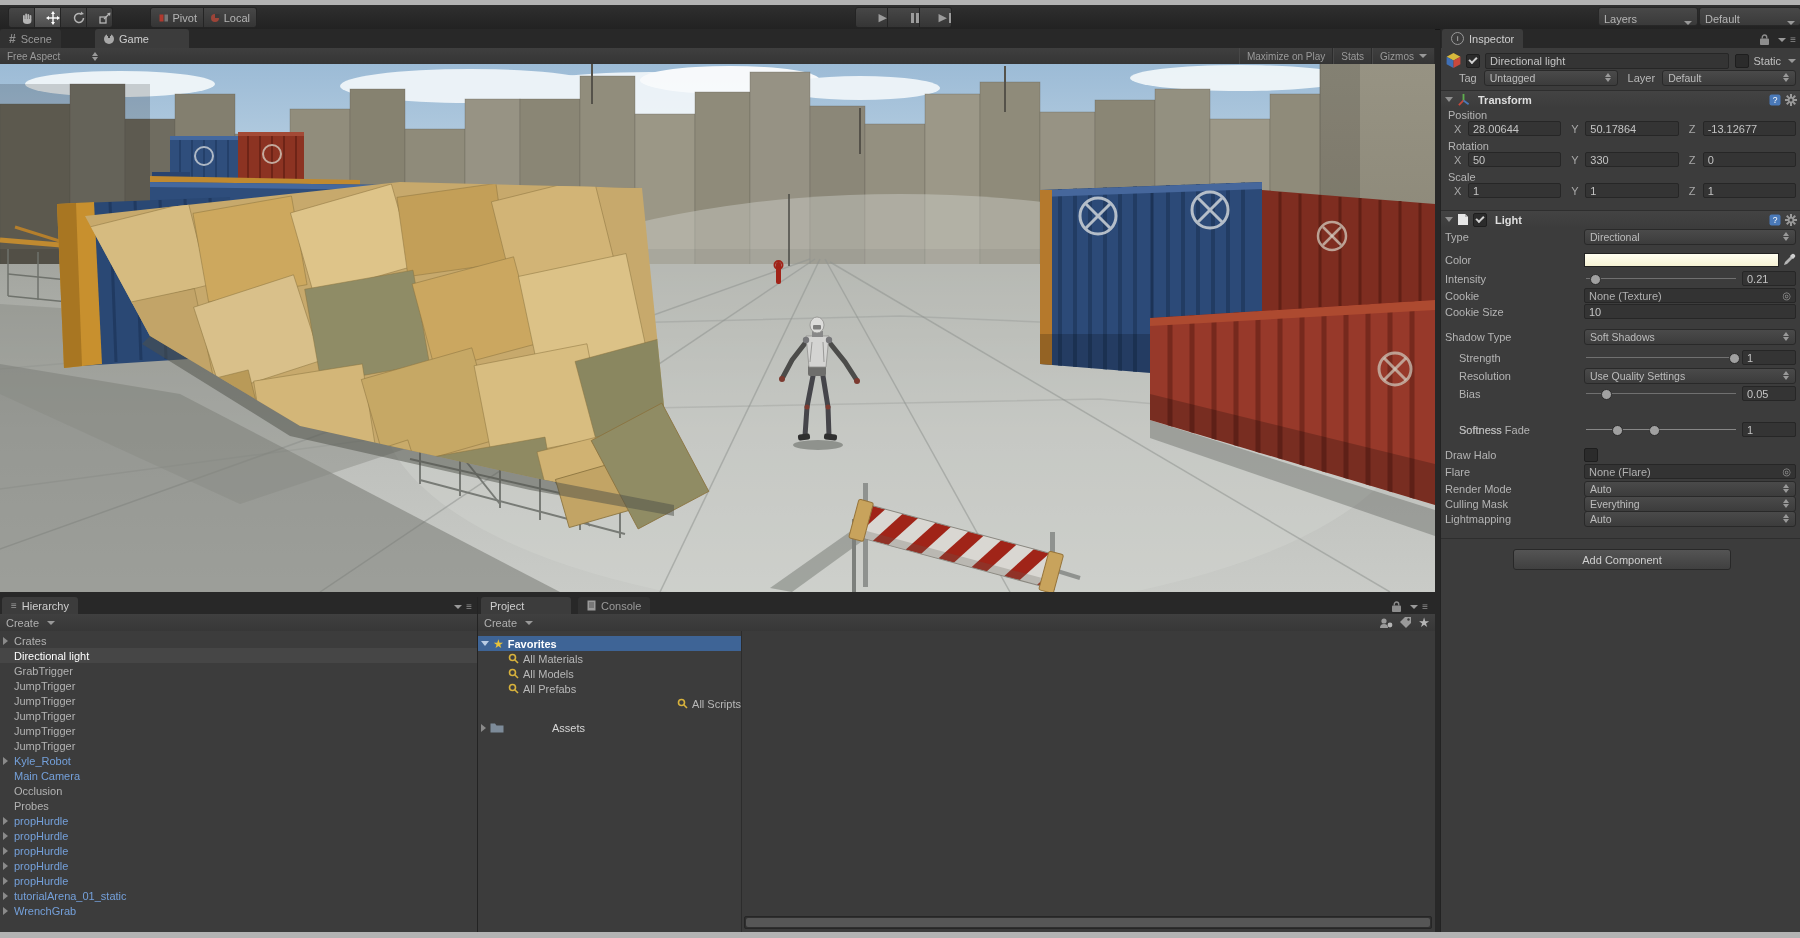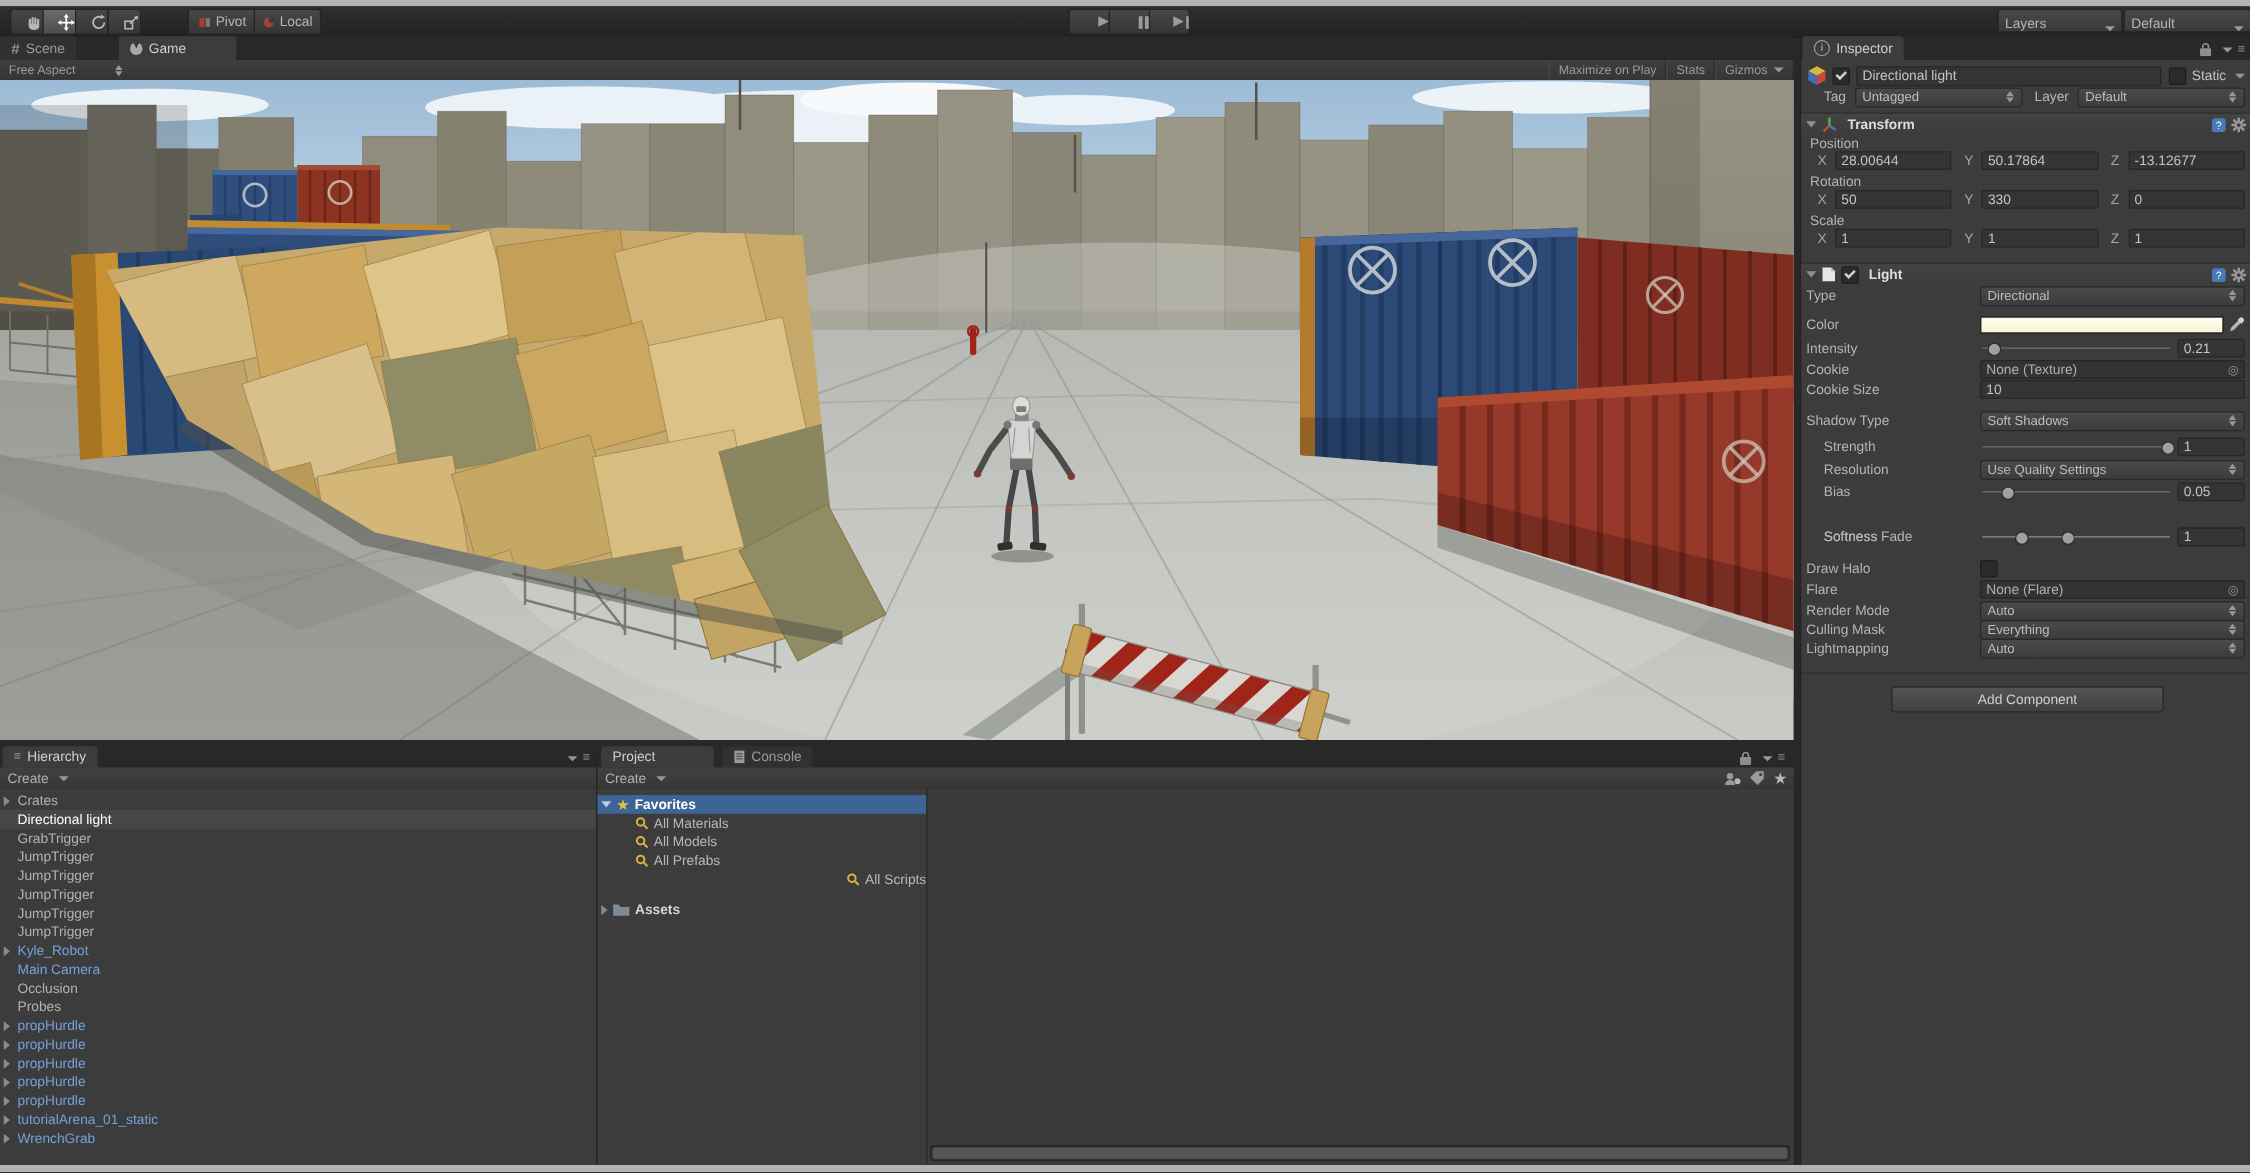--- a/index.html
+++ b/index.html
@@ -718,21 +718,21 @@
           <circle cx="4.5" cy="4.5" r="3" fill="none" stroke="#d8b23c" stroke-width="1.6"></circle>
           <line x1="7" y1="7" x2="10" y2="10" stroke="#d8b23c" stroke-width="1.6"></line>
         </svg>
       <span>All Scripts</span>
     </div>
     <div class="trow" style="margin-top:9px;">
       <span class="fold closed"></span>
       <svg width="14" height="11" viewBox="0 0 14 11">
           <path d="M0.5 1.5 h4.5 l1.5 2 h7 v7 h-13 z" fill="#7d8b99"></path>
         </svg>
-      <span style="font-weight:bold;color:#d6d6d6;">Assets</span>
+      <span style="font-weight:normal;color:#d6d6d6;margin-left:44px;">Assets</span>
     </div>
   </div>
   <div class="abs" style="left:741px;top:631px;width:1px;height:301px;background:#2c2c2c;"></div>
   <div class="abs panel-body" style="left:742px;top:631px;width:693px;height:301px;background:#3b3b3b;">
     <div class="hscroll" style="left:2px;right:3px;bottom:3px;height:11px;">
         <div class="thumb"></div>
       </div>
   </div>
 
   <div class="abs tabbarbg" style="left:1440px;top:29px;width:360px;height:19px;border-left:1px solid #232323;">

